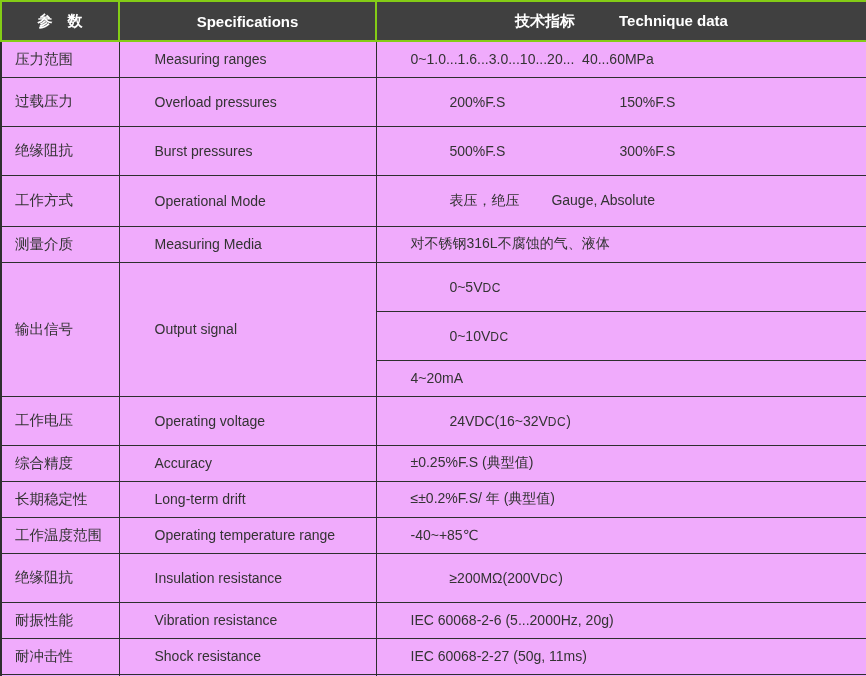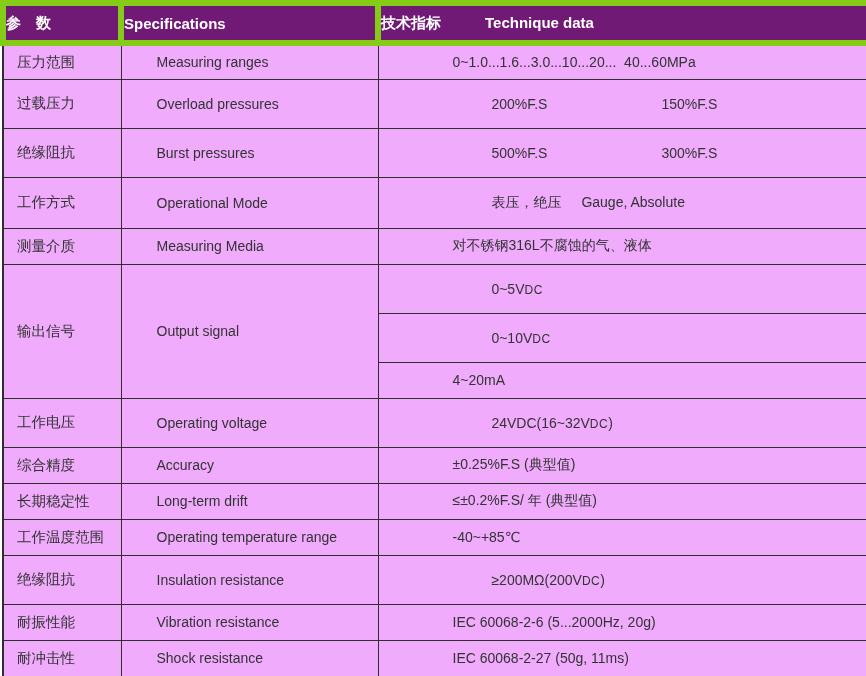--- a/index.html
+++ b/index.html
@@ -18,46 +18,46 @@
     table-layout: fixed;
     border-collapse: collapse;
     border: 2px solid #2e2e2e;
   }
   col.c1 { width: 118px; }
   col.c2 { width: 257px; }
   col.c3 { width: 491px; }
 
   thead tr { height: 40px; }
   thead th {
-    background: #701a75;
+    background: #404040;
     color: #ffffff;
     font-weight: bold;
     font-size: 15px;
-    text-align: left;
-    border: 6px solid #84cc16;
+    text-align: center;
+    border: 2px solid #84cc16;
     vertical-align: middle;
   }
   .hdr-zh-gap { margin-right: 44px; }
 
   tbody tr { height: 36px; }
 
   tbody td {
     border: 1px solid #2e2e2e;
     color: #333333;
     font-size: 14px;
     vertical-align: middle;
     background: #f0abfc;
     overflow: hidden;
   }
   td.param { padding-left: 13px; font-size: 14.5px; }
   td.spec  { padding-left: 35px; }
-  td.val   { padding-left: 74px; white-space: pre-wrap; }
+  td.val   { padding-left: 34px; white-space: pre-wrap; }
 
   .v-first { display: inline-block; min-width: 170px; }
-  .zh-val  { margin-right: 20px; }
+  .zh-val  { margin-right: 32px; }
   .sub-dc  {
     font-size: 12px;
     letter-spacing: 0.5px;
   }
 </style>
 </head>
 <body>
 
 <div class="page">
   <table class="spec-table">

